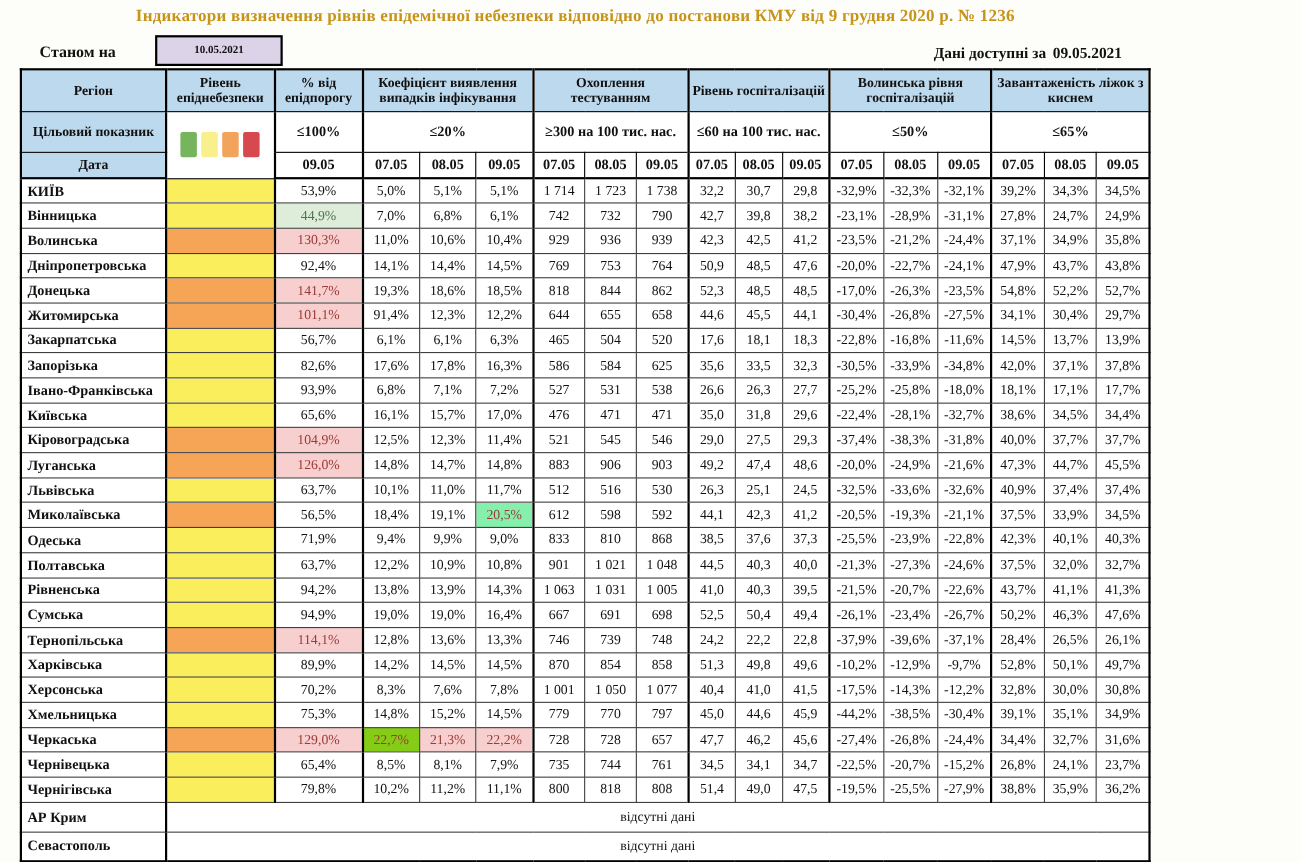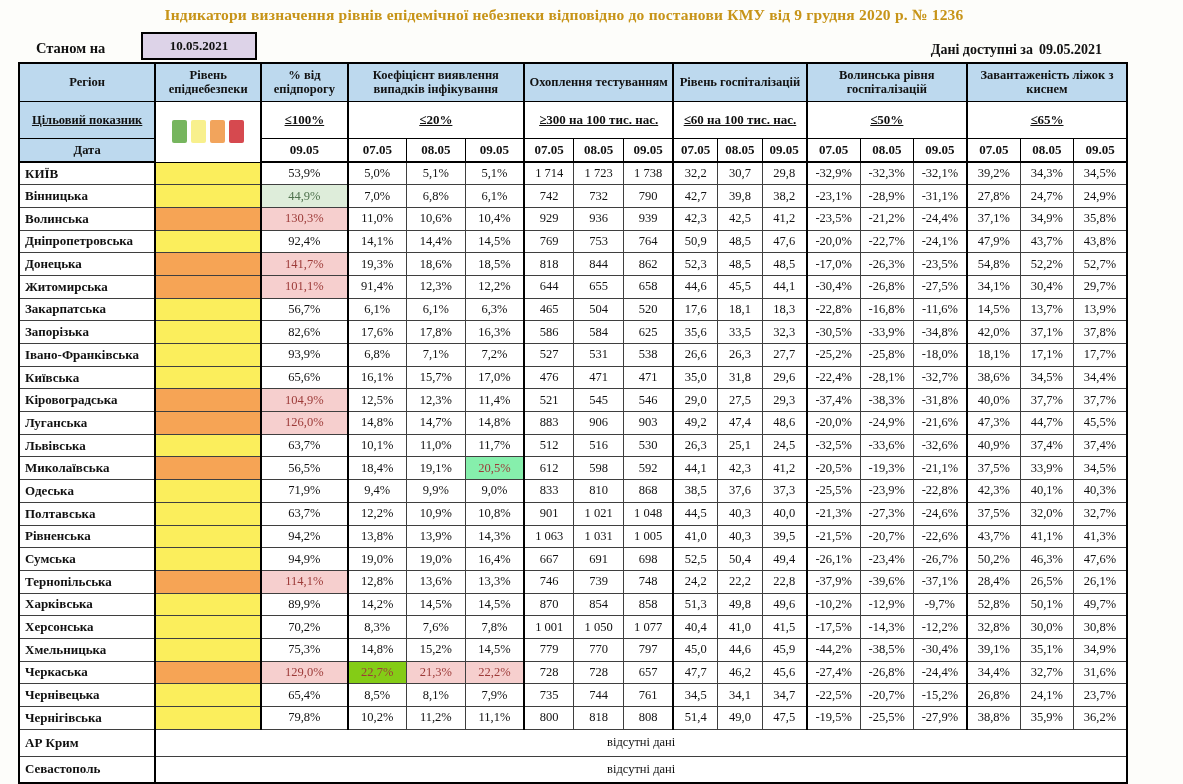--- a/index.html
+++ b/index.html
@@ -12,50 +12,50 @@
     --hl_green_text:#50724E;
     --title_gold:#C79418;
     --box_lavender:#DDD3E8;
   }
   html,body{margin:0;padding:0;}
   body{
     width:1183px;height:784px;background:#fdfdfa;
     font-family:"Liberation Serif","DejaVu Serif",serif;
     color:#111;overflow:hidden;
   }
-  .page{position:relative;width:1128px;height:784px;}
+  .page{position:relative;width:1046px;height:784px;}
   .title{
     position:absolute;top:6px;left:0;width:100%;
     text-align:center;font-weight:bold;font-size:15.5px;
     color:var(--title_gold);letter-spacing:.2px;
   }
   .asof-label{position:absolute;left:36px;top:40px;font-weight:bold;font-size:14.5px;}
   .asof-box{
     position:absolute;left:141px;top:32px;width:112px;height:24px;
     background:var(--box_lavender);border:2px solid #000;
-    text-align:center;font-weight:bold;font-size:13px;line-height:24px;
+    text-align:center;font-weight:bold;font-size:10px;line-height:24px;
   }
   .avail{position:absolute;right:26px;top:42px;font-weight:bold;font-size:14px;}
   .avail .date{margin-left:6px;}
 
   table{
     position:absolute;top:62px;left:18px;
     border-collapse:collapse;table-layout:fixed;
     border:2px solid #000;
   }
   td{
     border:1px solid #3f3f3f;
     text-align:center;vertical-align:middle;
     font-size:12.5px;padding:0 1px;
     white-space:nowrap;overflow:hidden;
   }
   thead td{border-color:#000;}
   td.gstart{border-left:2px solid #000;}
   thead tr:nth-child(1){height:38px;}
-  thead tr:nth-child(2){height:37px;text-decoration:underline;}
+  thead tr:nth-child(2){height:37px;}
   thead tr:nth-child(3){height:24px;}
   thead tr:nth-child(3) td{border-bottom:2px solid #000;}
   tbody tr{height:22.7px;padding-left:20px;}
   tbody tr.nodata{height:27px;}
   td.hdr{
     background:var(--header_blue);font-weight:bold;font-size:12.5px;
     white-space:normal;line-height:1.12;
   }
   td.target{font-weight:bold;font-size:13px;background:#fff;}
   td.datehdr{font-weight:bold;font-size:13px;background:#fff;margin-left:12px;}

